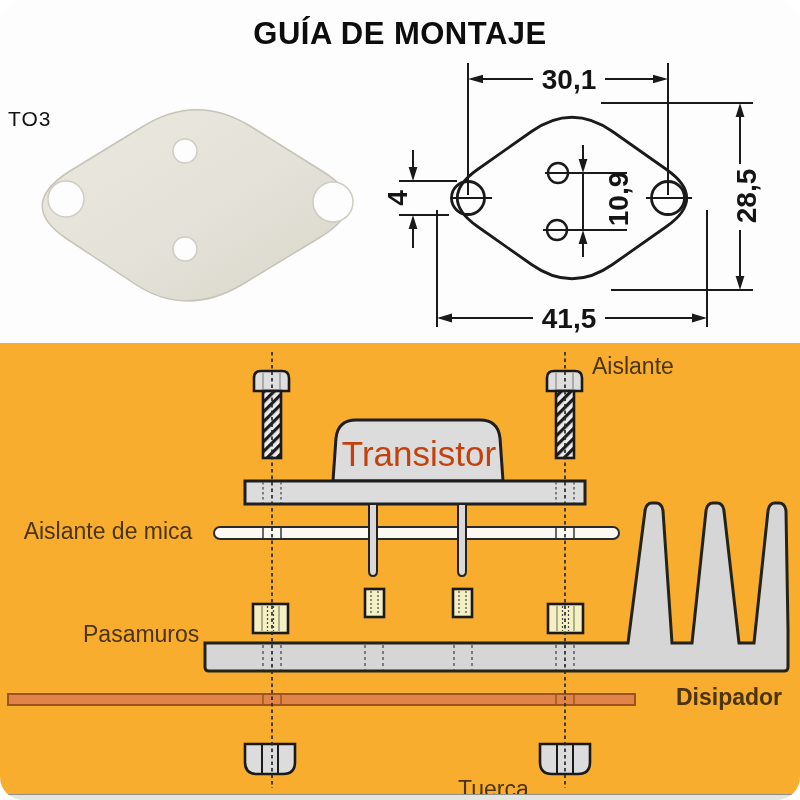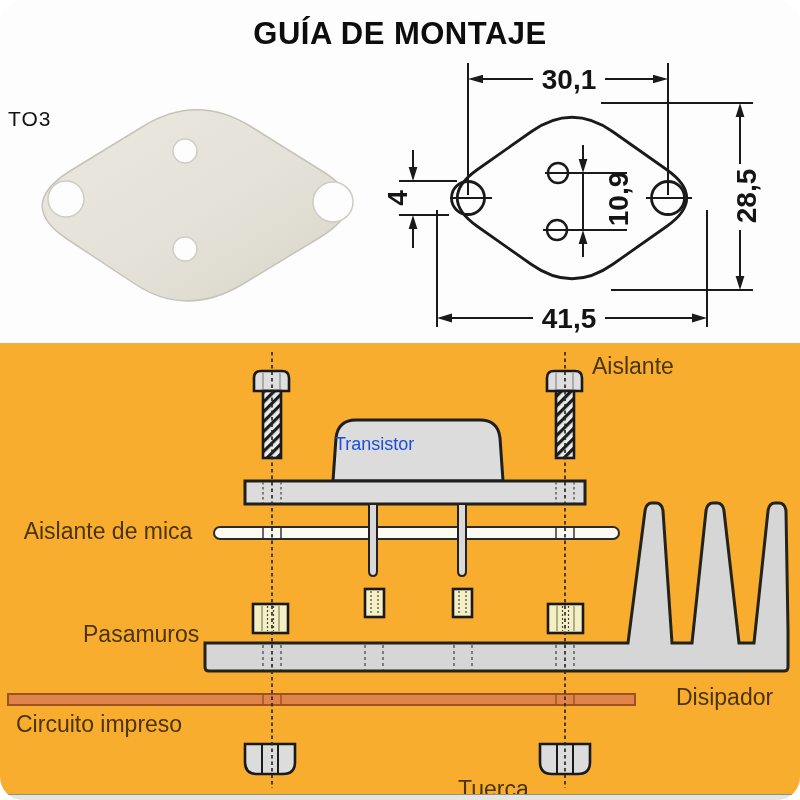--- a/index.html
+++ b/index.html
@@ -6,22 +6,22 @@
   .page{position:relative;width:800px;height:800px;background:#fdfdfd;overflow:hidden;
         font-family:"Liberation Sans","DejaVu Sans",sans-serif;border-radius:23px;}
   .title{position:absolute;left:0;top:16px;width:800px;text-align:center;
          font-size:31px;font-weight:bold;color:#0d0d0d;letter-spacing:.5px;}
   .to3{position:absolute;left:8px;top:74px;font-size:21px;font-weight:500;color:#131313;letter-spacing:1px;margin-top:33px;}
   .photo-svg{position:absolute;left:0;top:60px;}
   .drawing-svg{position:absolute;left:385px;top:55px;}
   .orange-bg{position:absolute;left:0;top:343px;width:800px;height:451px;background:#F8AD2E;}
   .assembly-svg{position:absolute;left:0;top:343px;}
   .lbl{position:absolute;font-size:23px;font-weight:500;color:#4A3408;white-space:nowrap;}
-  .lbl-transistor{position:absolute;left:335px;top:434px;width:168px;text-align:left;
-                  font-size:18px;color:#1d4ed8;font-weight:500;}
+  .lbl-transistor{position:absolute;left:335px;top:434px;width:168px;text-align:center;
+                  font-size:35px;color:#c2410c;font-weight:500;}
   .dimtext{font-family:"Liberation Sans","DejaVu Sans",sans-serif;font-size:28px;font-weight:600;fill:#141414;}
   .bottom-strip{position:absolute;left:0;top:794px;width:800px;height:6px;
                 background:#e4e4e0;border-top:1px solid #8f8f88;box-sizing:border-box;}
 </style>
 </head>
 <body>
 
 <div class="page">
 
   <div class="title">GUÍA DE MONTAJE</div>
@@ -158,18 +158,17 @@
     </g>
 
     <path d="M272,352 V788" stroke="#2a2a2a" stroke-width="1.7" stroke-dasharray="3.5,3" fill="none"></path>
     <path d="M565,352 V788" stroke="#2a2a2a" stroke-width="1.7" stroke-dasharray="3.5,3" fill="none"></path>
   </svg>
 
   <div class="lbl" style="left:592px;top:353px;">Aislante</div>
   <div class="lbl-transistor">Transistor</div>
   <div class="lbl" style="left:4px;top:518px;width:208px;text-align:center;">Aislante de mica</div>
   <div class="lbl" style="left:83px;top:601px;margin-top:20px;">Pasamuros</div>
-  <div class="lbl" style="left:676px;top:684px;">Disipador</div>
-  <div class="lbl" style="left:16px;top:711px;">Circuito impreso</div>
+  <div class="lbl" style="left:676px;top:684px;font-weight:bold;">Disipador</div>
   <div class="lbl" style="left:458px;top:776px;">Tuerca</div>
 
   <div class="bottom-strip"></div>
 </div>
 
 </body></html>

